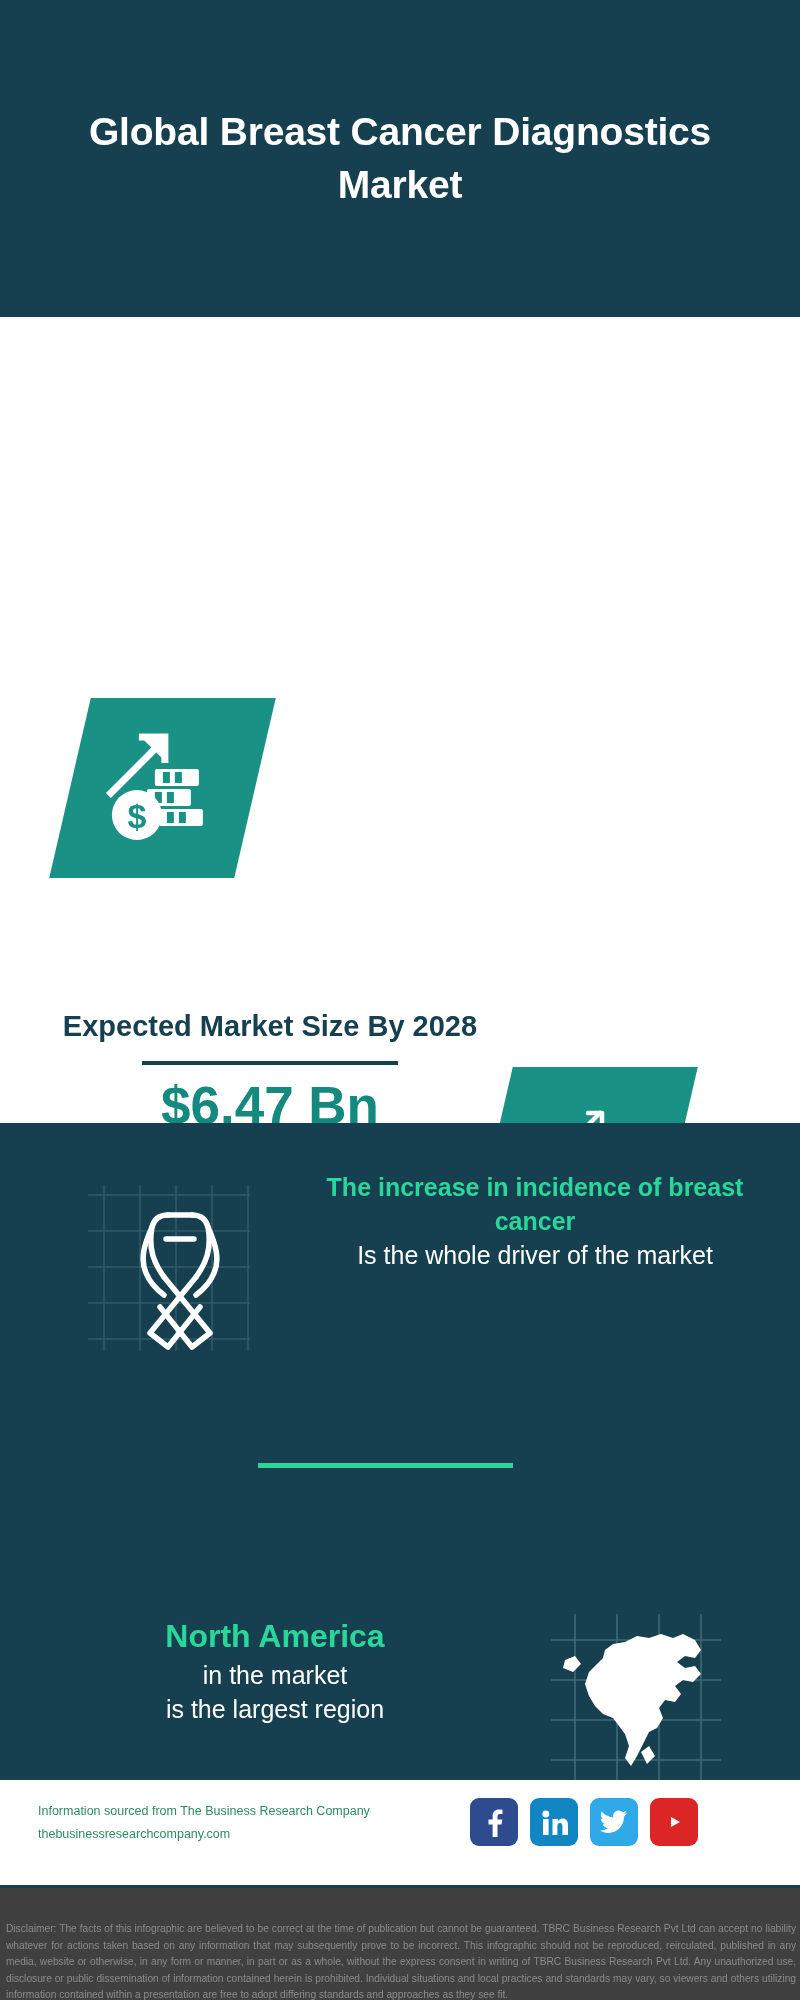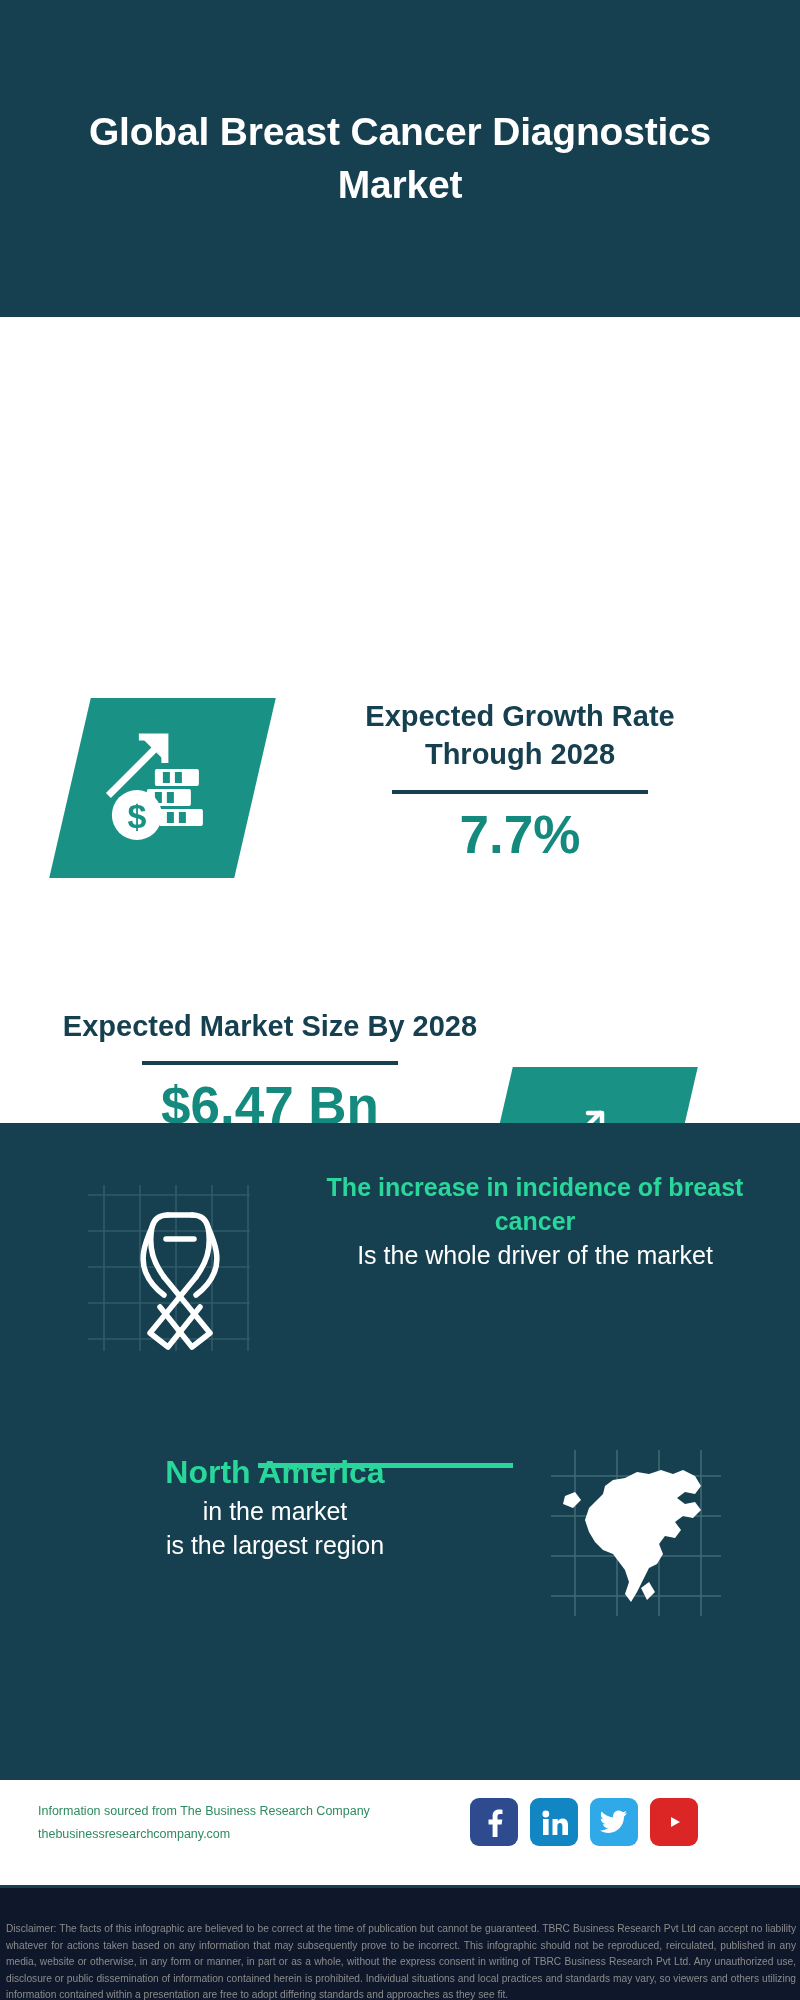--- a/index.html
+++ b/index.html
@@ -2,21 +2,21 @@
 <html><head>
 <meta charset="utf-8">
 <style>
   * { margin:0; padding:0; box-sizing:border-box; }
   html, body {
     width:800px; height:2000px;
     background:#ffffff;
     font-family:"Liberation Sans", sans-serif;
     overflow:hidden;
   }
-  .page { position:relative; width:800px; height:2000px; background:#0f172a; }
+  .page { position:relative; width:800px; height:2000px; background:#404040; }
 
   
   .header {
     position:absolute; left:0; top:0; width:800px; height:317px;
     background:#16404f;
     display:flex; align-items:center; justify-content:center;
   }
   .header-title {
     color:#ffffff; font-size:39px; font-weight:bold; line-height:1.34;
     text-align:center; width:700px; letter-spacing:-0.2px;
@@ -81,21 +81,21 @@
     color:#ffffff; font-size:25px; font-weight:normal; line-height:1.36;
   }
 
   .green-divider {
     position:absolute; left:258px; top:1463px; width:255px; height:5px;
     background:#2ad79a;
   }
 
   
   .region-row {
-    position:absolute; left:0; top:1432px; width:728px; height:210px;
+    position:absolute; left:0; top:1596px; width:728px; height:210px;
   }
   .region-text {
     position:absolute; left:40px; top:20px; width:470px; text-align:center;
   }
   .region-head {
     color:#2ad79a; font-size:32px; font-weight:bold; line-height:1.3;
   }
   .map-cell {
     position:absolute; left:545px; top:10px; width:185px; height:180px;
   }
@@ -160,25 +160,20 @@
           <rect x="52" y="61" width="7" height="11"></rect>
           <rect x="64" y="61" width="7" height="11"></rect>
           <rect x="64" y="81" width="7" height="11"></rect>
           <rect x="76" y="81" width="7" height="11"></rect>
         </g>
         <circle cx="34" cy="84" r="25" fill="#ffffff"></circle>
         <text x="34" y="97" font-size="34" font-weight="bold" fill="#1a9185" text-anchor="middle" font-family="Liberation Sans, sans-serif">$</text>
       </svg>
     </div>
 
-    <div class="stat growth-stat">
-      <div class="stat-label">Expected Growth Rate Through 2028</div>
-      <div class="stat-rule"></div>
-      <div class="stat-value">7.7%</div>
-    </div>
 
     <div class="stat size-stat">
       <div class="stat-label">Expected Market Size By 2028</div>
       <div class="stat-rule"></div>
       <div class="stat-value">$6.47 Bn</div>
     </div>
 
     <div class="para size-icon">
       <svg width="118" height="112" viewBox="0 0 118 112">
         <g fill="none" stroke="#ffffff" stroke-width="4.5" stroke-linejoin="round" stroke-linecap="round">

